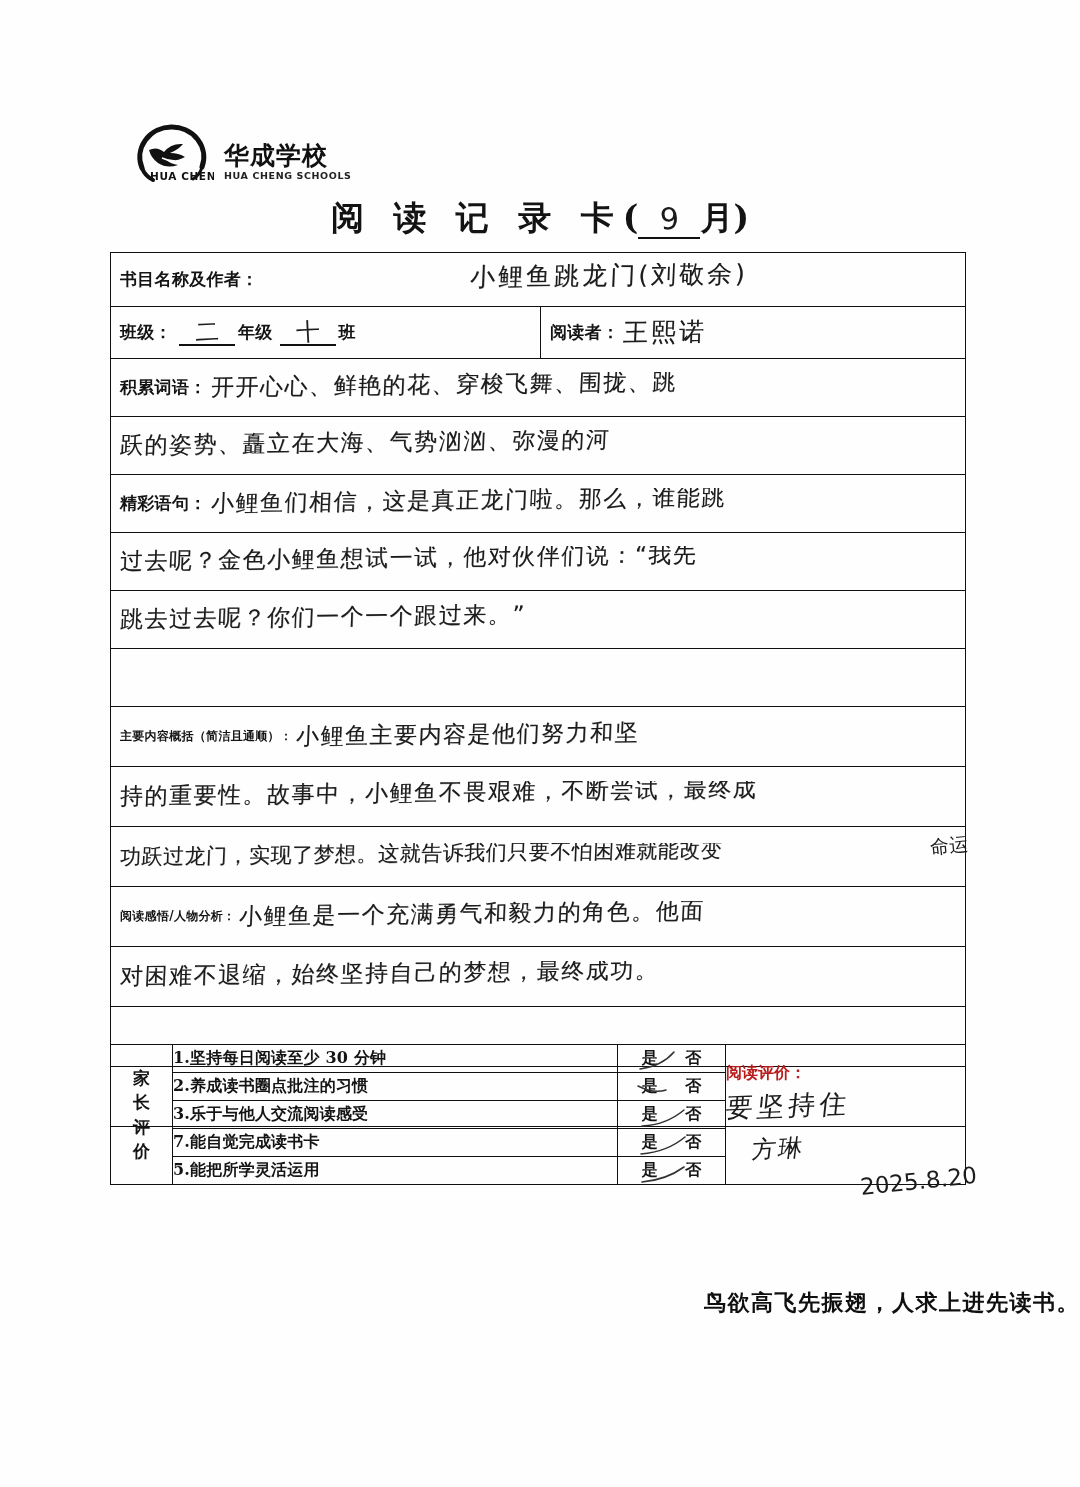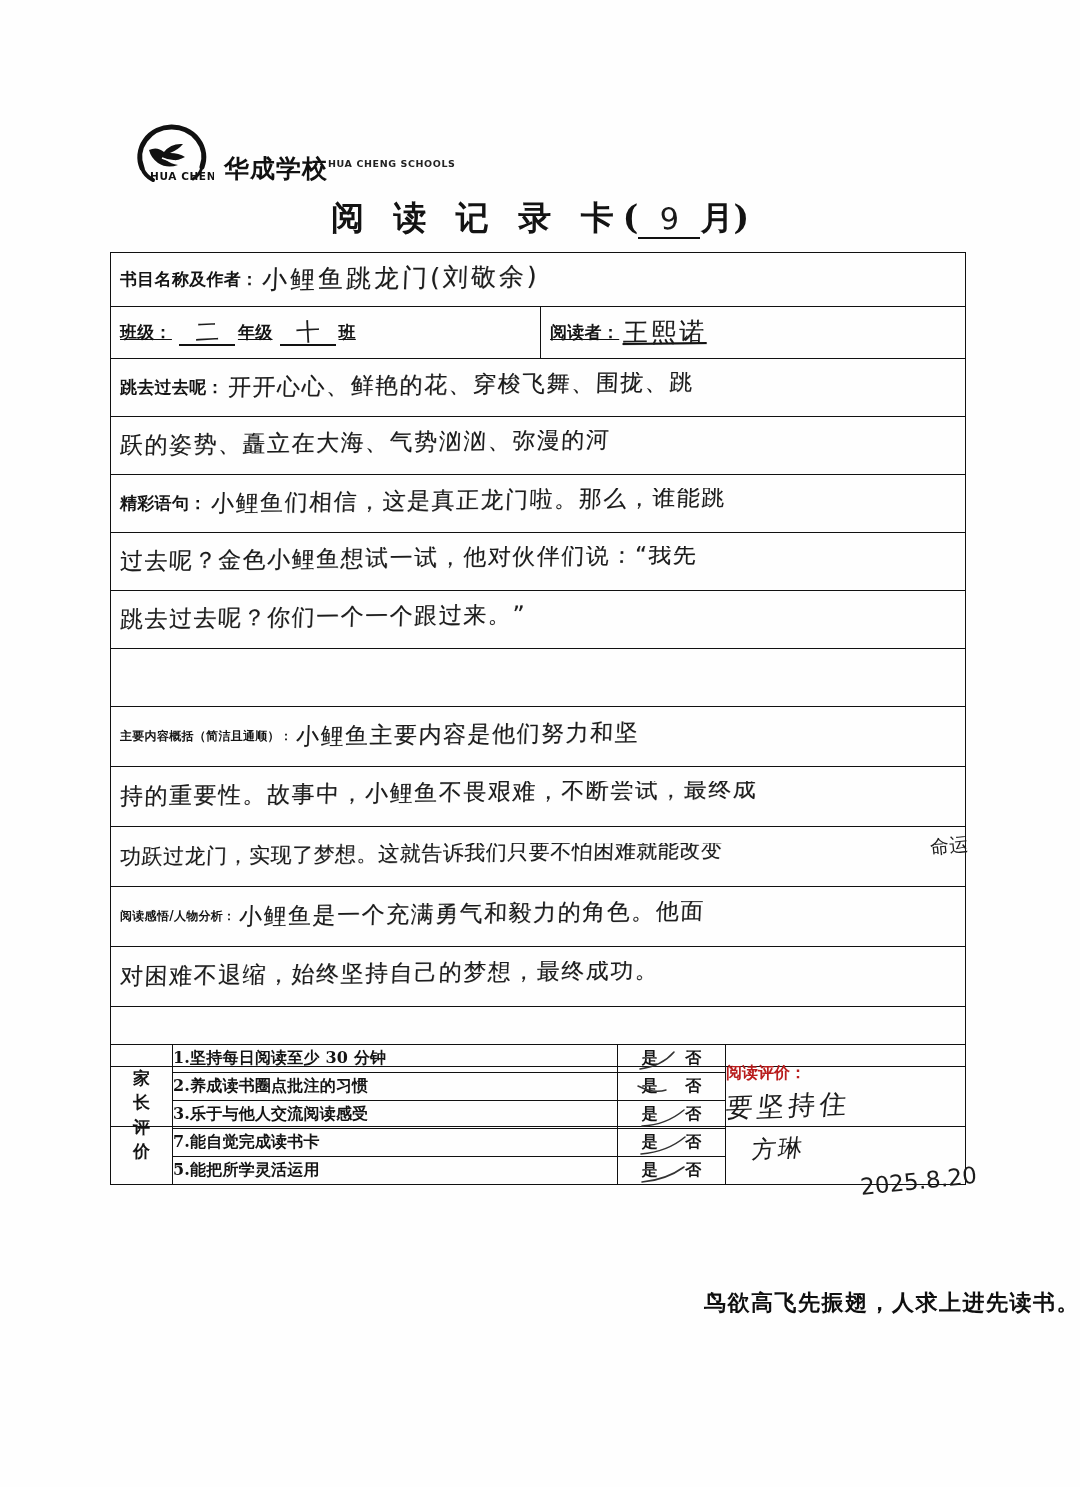--- a/index.html
+++ b/index.html
@@ -33,20 +33,21 @@
     gap: 10px;
   }
   .logo-mark {
     position: relative;
     width: 78px;
     height: 60px;
   }
   .logo-mark svg { display: block; }
   .logo-words {
     display: flex;
+    flex-direction: column;
     line-height: 1;
     padding-bottom: 3px;
   }
   .logo-cn {
     font-family: "DejaVu Sans", sans-serif;
     font-weight: bold;
     font-size: 25px;
     letter-spacing: 1px;
     color: #111;
   }
@@ -146,22 +147,22 @@
     text-align: center;
     margin: 0 3px;
     line-height: 1;
   }
   .hw-blank .hw {
     font-size: 24px;
     display: inline-block;
     transform: rotate(-3deg);
   }
 
-  .row-book   { height: 54px; }
-  .row-class  { height: 52px; text-decoration: underline; }
+  .row-book   { height: 54px; text-align: center; }
+  .row-class  { height: 52px; }
   .row-vocab  { height: 58px; }
   .row-plain  { height: 58px; margin-top: 33px; }
   .row-tall   { height: 60px; }
 
   .inline-row {
     display: flex;
     align-items: center;
     height: 100%;
     padding: 0 9px;
     overflow: hidden;
@@ -358,21 +359,21 @@
           <div class="inline-row">
             <span class="lbl">阅读者：</span>
             <span class="hw hw-line">王熙诺</span>
           </div>
         </td>
       </tr>
 
       <tr class="row-vocab">
         <td colspan="2">
           <div class="inline-row">
-            <span class="lbl">跳去过去呢：</span>
+            <span class="lbl">积累词语：</span>
             <span class="hw hw-line tight">开开心心、鲜艳的花、穿梭飞舞、围拢、跳</span>
           </div>
         </td>
       </tr>
       <tr class="row-vocab">
         <td colspan="2">
           <div class="inline-row">
             <span class="hw hw-line tight">跃的姿势、矗立在大海、气势汹汹、弥漫的河</span>
           </div>
         </td>

